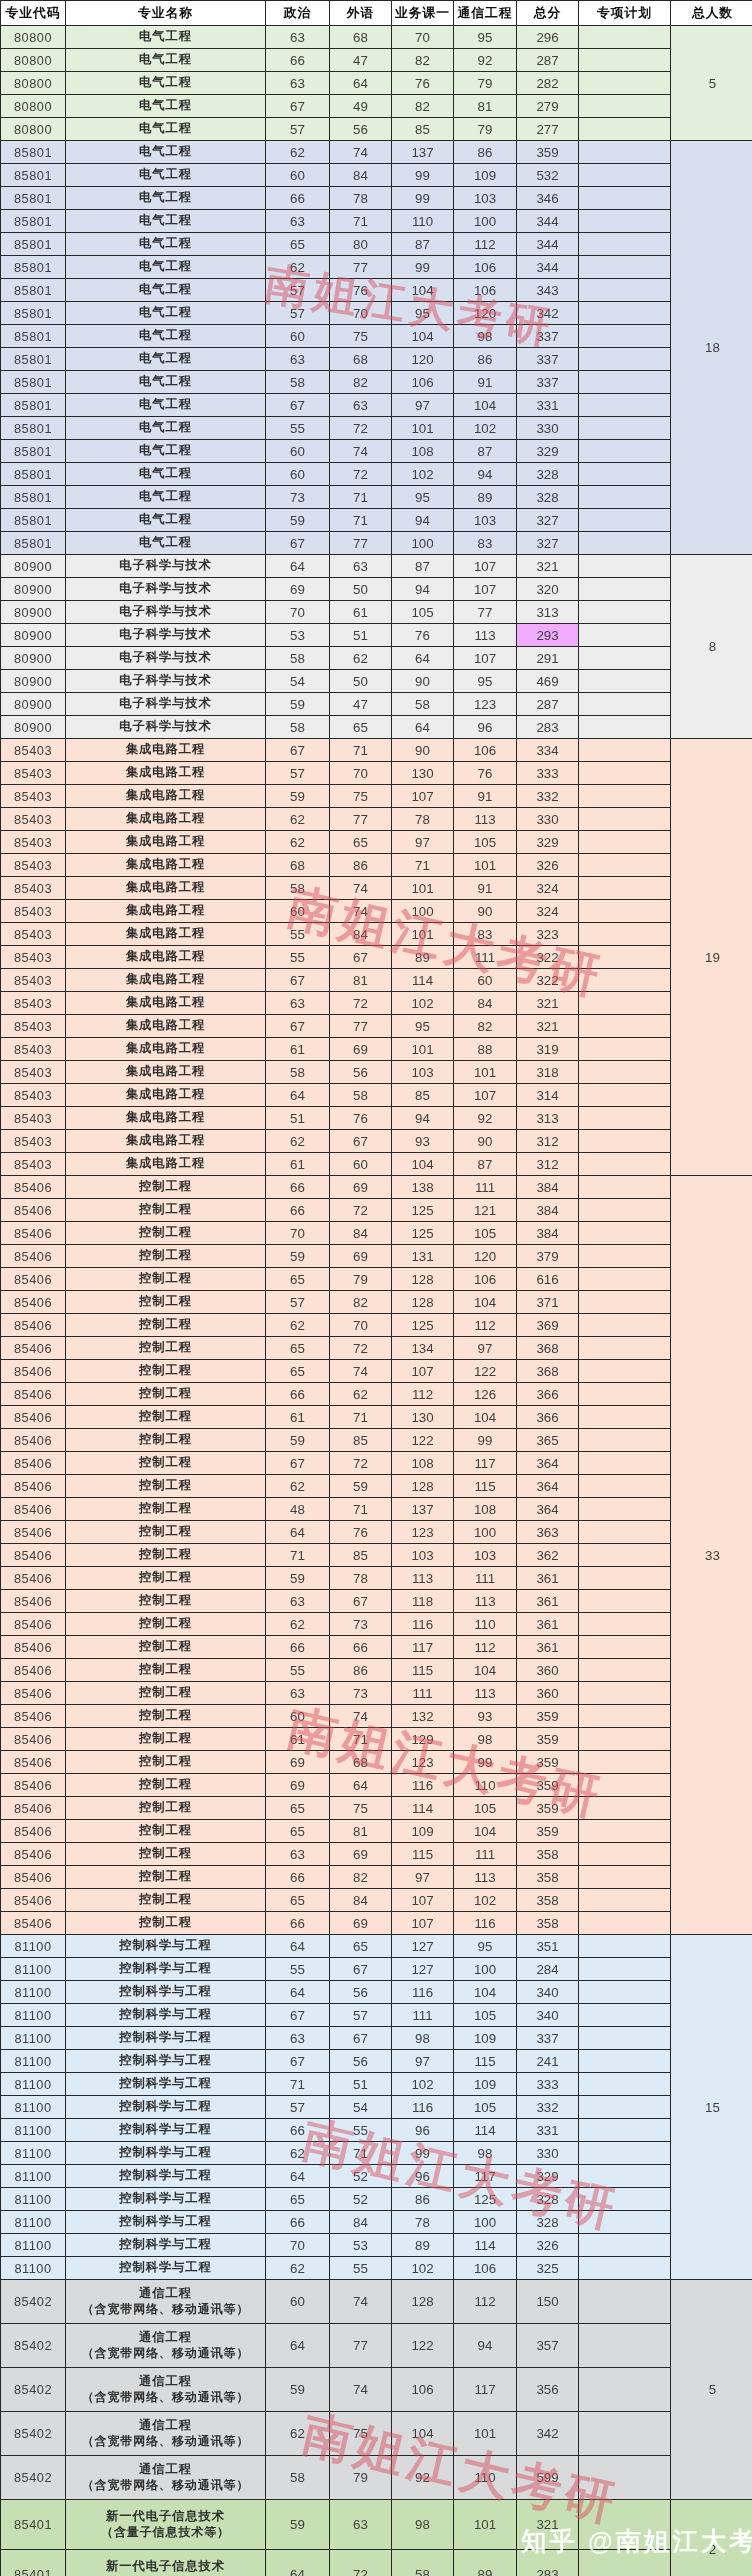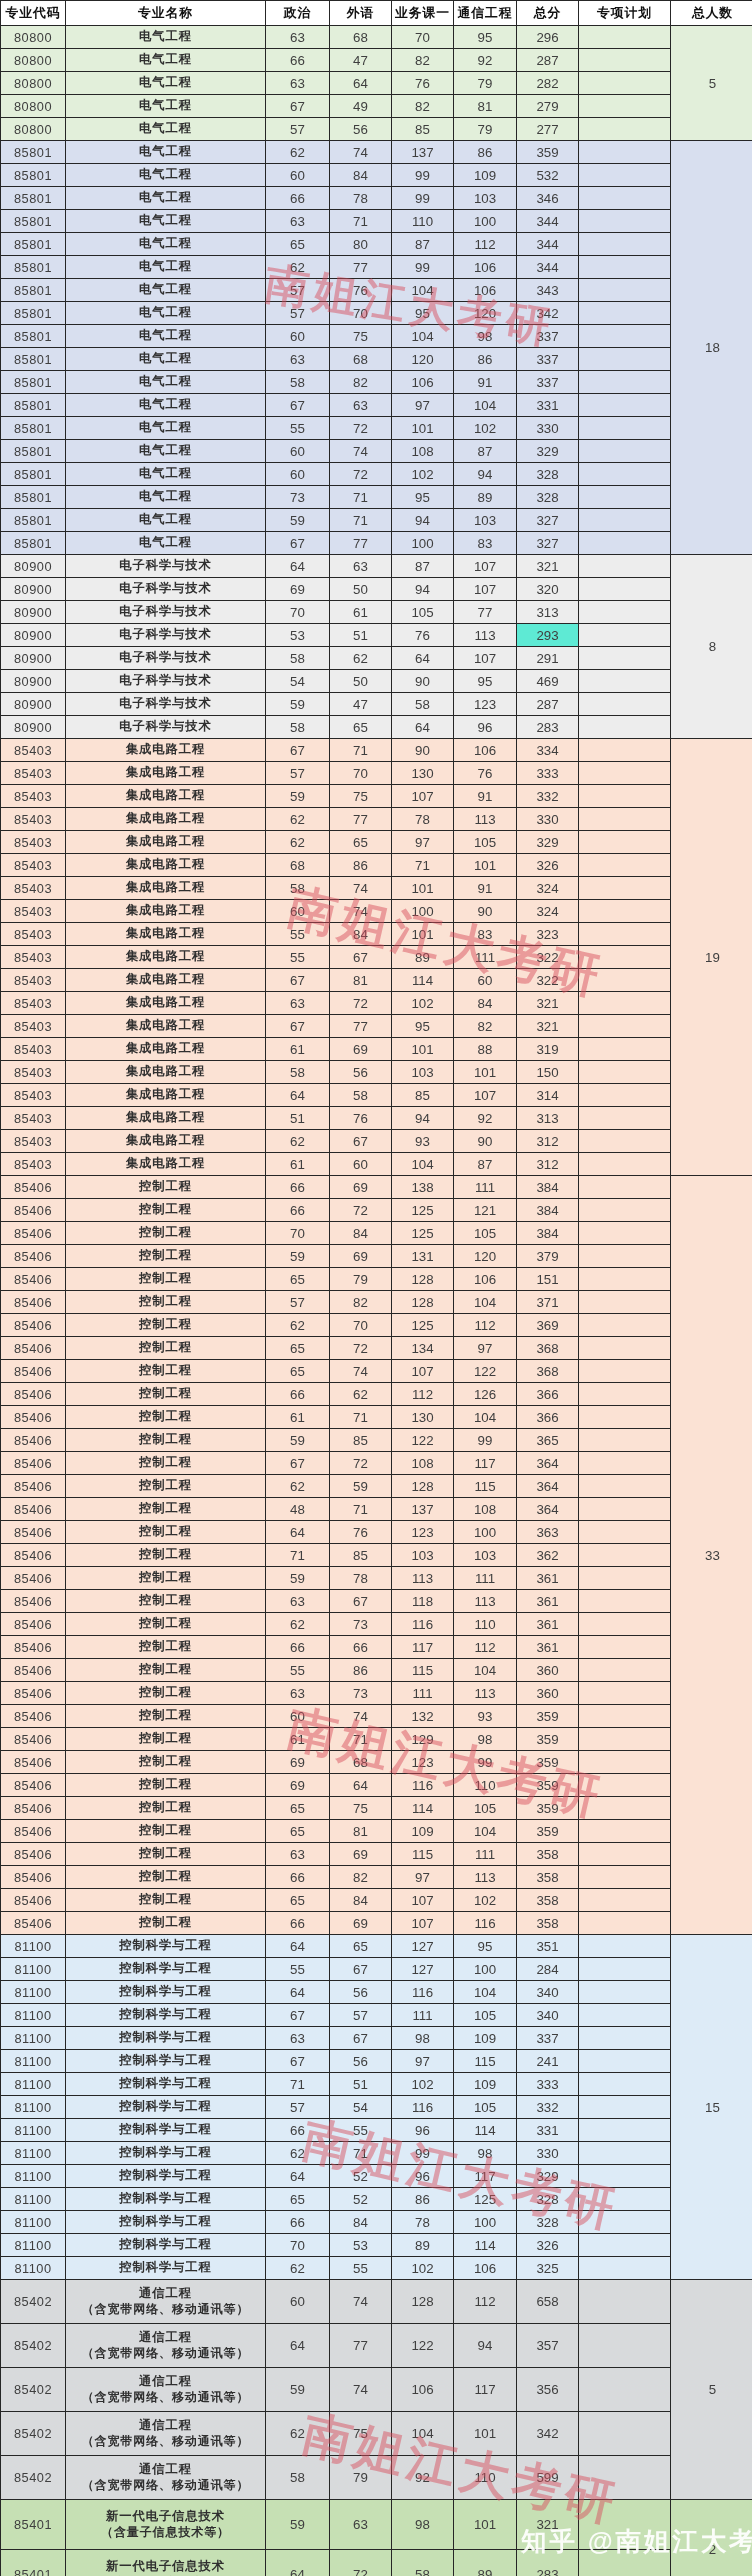--- a/index.html
+++ b/index.html
@@ -369,21 +369,21 @@
         </tr>
         <tr style="height: 23px;">
           <td class="code" style="background: rgb(237, 237, 237);">80900</td>
           <td class="name" style="background: rgb(237, 237, 237);">
             <div>电子科学与技术</div>
           </td>
           <td class="num" style="background: rgb(237, 237, 237);">53</td>
           <td class="num" style="background: rgb(237, 237, 237);">51</td>
           <td class="num" style="background: rgb(237, 237, 237);">76</td>
           <td class="num" style="background: rgb(237, 237, 237);">113</td>
-          <td class="num" style="background: #5eead4;">293</td>
+          <td class="num" style="background: #f0abfc;">293</td>
           <td class="plan" style="background: rgb(237, 237, 237);"></td>
         </tr>
         <tr style="height: 23px;">
           <td class="code" style="background: rgb(237, 237, 237);">80900</td>
           <td class="name" style="background: rgb(237, 237, 237);">
             <div>电子科学与技术</div>
           </td>
           <td class="num" style="background: rgb(237, 237, 237);">58</td>
           <td class="num" style="background: rgb(237, 237, 237);">62</td>
           <td class="num" style="background: rgb(237, 237, 237);">64</td>
@@ -598,21 +598,21 @@
         </tr>
         <tr style="height: 23px;">
           <td class="code" style="background: rgb(251, 226, 212);">85403</td>
           <td class="name" style="background: rgb(251, 226, 212);">
             <div>集成电路工程</div>
           </td>
           <td class="num" style="background: rgb(251, 226, 212);">58</td>
           <td class="num" style="background: rgb(251, 226, 212);">56</td>
           <td class="num" style="background: rgb(251, 226, 212);">103</td>
           <td class="num" style="background: rgb(251, 226, 212);">101</td>
-          <td class="num" style="background: rgb(251, 226, 212);">150</td>
+          <td class="num" style="background: rgb(251, 226, 212);">318</td>
           <td class="plan" style="background: rgb(251, 226, 212);"></td>
         </tr>
         <tr style="height: 23px;">
           <td class="code" style="background: rgb(251, 226, 212);">85403</td>
           <td class="name" style="background: rgb(251, 226, 212);">
             <div>集成电路工程</div>
           </td>
           <td class="num" style="background: rgb(251, 226, 212);">64</td>
           <td class="num" style="background: rgb(251, 226, 212);">58</td>
           <td class="num" style="background: rgb(251, 226, 212);">85</td>
@@ -707,21 +707,21 @@
         </tr>
         <tr style="height: 23px;">
           <td class="code" style="background: rgb(251, 226, 212);">85406</td>
           <td class="name" style="background: rgb(251, 226, 212);">
             <div>控制工程</div>
           </td>
           <td class="num" style="background: rgb(251, 226, 212);">65</td>
           <td class="num" style="background: rgb(251, 226, 212);">79</td>
           <td class="num" style="background: rgb(251, 226, 212);">128</td>
           <td class="num" style="background: rgb(251, 226, 212);">106</td>
-          <td class="num" style="background: rgb(251, 226, 212);">151</td>
+          <td class="num" style="background: rgb(251, 226, 212);">616</td>
           <td class="plan" style="background: rgb(251, 226, 212);"></td>
         </tr>
         <tr style="height: 23px;">
           <td class="code" style="background: rgb(251, 226, 212);">85406</td>
           <td class="name" style="background: rgb(251, 226, 212);">
             <div>控制工程</div>
           </td>
           <td class="num" style="background: rgb(251, 226, 212);">57</td>
           <td class="num" style="background: rgb(251, 226, 212);">82</td>
           <td class="num" style="background: rgb(251, 226, 212);">128</td>
@@ -1237,21 +1237,21 @@
         <tr class="gs" style="height: 44px;">
           <td class="code" style="background: rgb(216, 218, 220);">85402</td>
           <td class="name" style="background: rgb(216, 218, 220);">
             <div>通信工程</div>
             <div class="note">（含宽带网络、移动通讯等）</div>
           </td>
           <td class="num" style="background: rgb(216, 218, 220);">60</td>
           <td class="num" style="background: rgb(216, 218, 220);">74</td>
           <td class="num" style="background: rgb(216, 218, 220);">128</td>
           <td class="num" style="background: rgb(216, 218, 220);">112</td>
-          <td class="num" style="background: rgb(216, 218, 220);">658</td>
+          <td class="num" style="background: rgb(216, 218, 220);">150</td>
           <td class="plan" style="background: rgb(216, 218, 220);"></td>
           <td class="total" rowspan="5" style="background: rgb(216, 218, 220);">5</td>
         </tr>
         <tr style="height: 44px;">
           <td class="code" style="background: rgb(216, 218, 220);">85402</td>
           <td class="name" style="background: rgb(216, 218, 220);">
             <div>通信工程</div>
             <div class="note">（含宽带网络、移动通讯等）</div>
           </td>
           <td class="num" style="background: rgb(216, 218, 220);">64</td>

